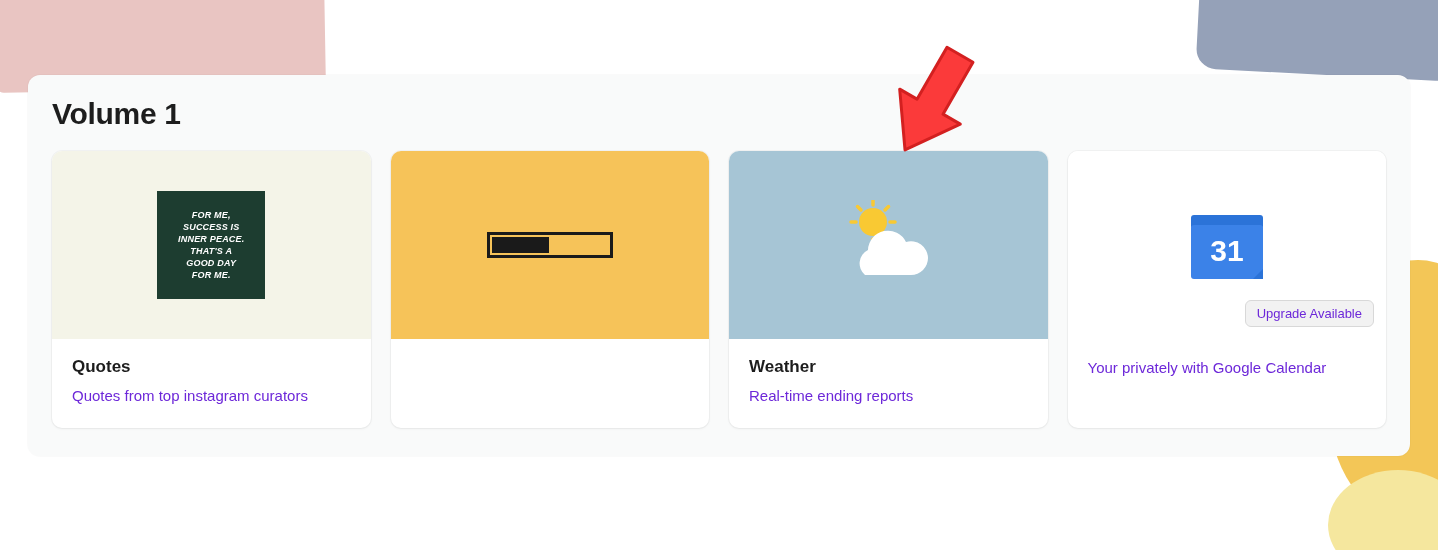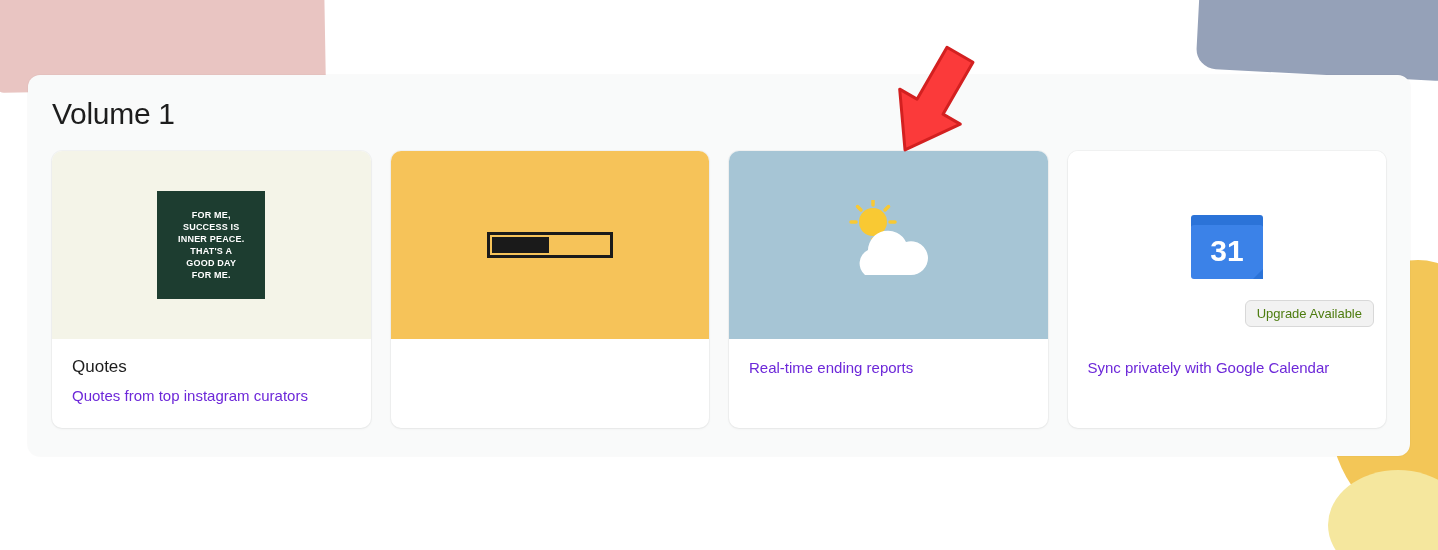--- a/index.html
+++ b/index.html
@@ -61,21 +61,21 @@
       position: relative;
       z-index: 2;
       margin: 75px 28px 0 28px;
       background: #f9fafa;
       border-radius: 12px;
       padding: 22px 24px 28px 24px;
       box-shadow: 0 0 0 1px rgba(0,0,0,0.02);
     }
     .section-title {
       font-size: 30px;
-      font-weight: 400;
+      font-weight: 700;
       color: #1d1d1d;
       margin-bottom: 20px;
       letter-spacing: -0.3px;
     }
     .cards {
       display: flex;
       gap: 20px;
     }
     .card {
       flex: 1;
@@ -91,32 +91,33 @@
       display: flex;
       align-items: center;
       justify-content: center;
       position: relative;
     }
     .card-body {
       padding: 18px 20px 22px 20px;
     }
     .card-title {
       font-size: 17px;
-      font-weight: 400;
+      font-weight: 700;
       color: #1d1d1d;
       margin-bottom: 8px;
     }
     .card-desc {
       font-size: 15px;
       color: #6d28d9;
       line-height: 1.4;
     }
     
     .quotes-bg {
       background: #f4f4e8;
+      font-style: italic;
     }
     .quote-box {
       width: 108px;
       height: 108px;
       background: #1d3d30;
       display: flex;
       align-items: center;
       justify-content: center;
       padding: 10px;
     }
@@ -157,21 +158,21 @@
     }
     .upgrade-badge {
       position: absolute;
       right: 12px;
       bottom: 12px;
       background: #f2f2f2;
       border: 1px solid #d8d8d8;
       border-radius: 6px;
       padding: 5px 11px;
       font-size: 13px;
-      color: #4d7c0f;
+      color: #6d28d9;
     }
     
     .arrow {
       position: absolute;
       top: 28px;
       left: 875px;
       z-index: 5;
       pointer-events: none;
     }
   </style>
@@ -237,34 +238,35 @@
           </g>
           <path d="M 35 50 
                    a 20 20 0 0 1 38 -8
                    a 17 17 0 0 1 22 16
                    a 17 17 0 0 1 -17 17
                    H 32
                    a 15 15 0 0 1 3 -25 Z" fill="#ffffff"></path>
         </svg>
       </div>
       <div class="card-body">
+        <div class="card-title">Weather</div>
         <div class="card-desc">Real-time ending reports</div>
       </div>
     </div>
 
     <div class="card">
       <div class="card-image calendar-bg">
         <svg width="88" height="88" viewBox="0 0 88 88">
           <rect x="8" y="14" width="72" height="14" rx="3" fill="#2b73d8"></rect>
           <rect x="8" y="24" width="72" height="54" rx="3" fill="#3b82e8"></rect>
           <polygon points="80,68 80,78 70,78" fill="#2b73d8"></polygon>
           <polygon points="80,78 70,78 80,88" fill="#ffffff" opacity="0"></polygon>
           <text x="44" y="60" text-anchor="middle" font-size="30" font-weight="600" fill="#ffffff" font-family="Arial">31</text>
         </svg>
         <div class="upgrade-badge">Upgrade Available</div>
       </div>
       <div class="card-body">
-        <div class="card-desc">Sync privately with Google Calendar</div>
+        <div class="card-desc">Your privately with Google Calendar</div>
       </div>
     </div>
 
   </div>
 </div>
 
 </body></html>

